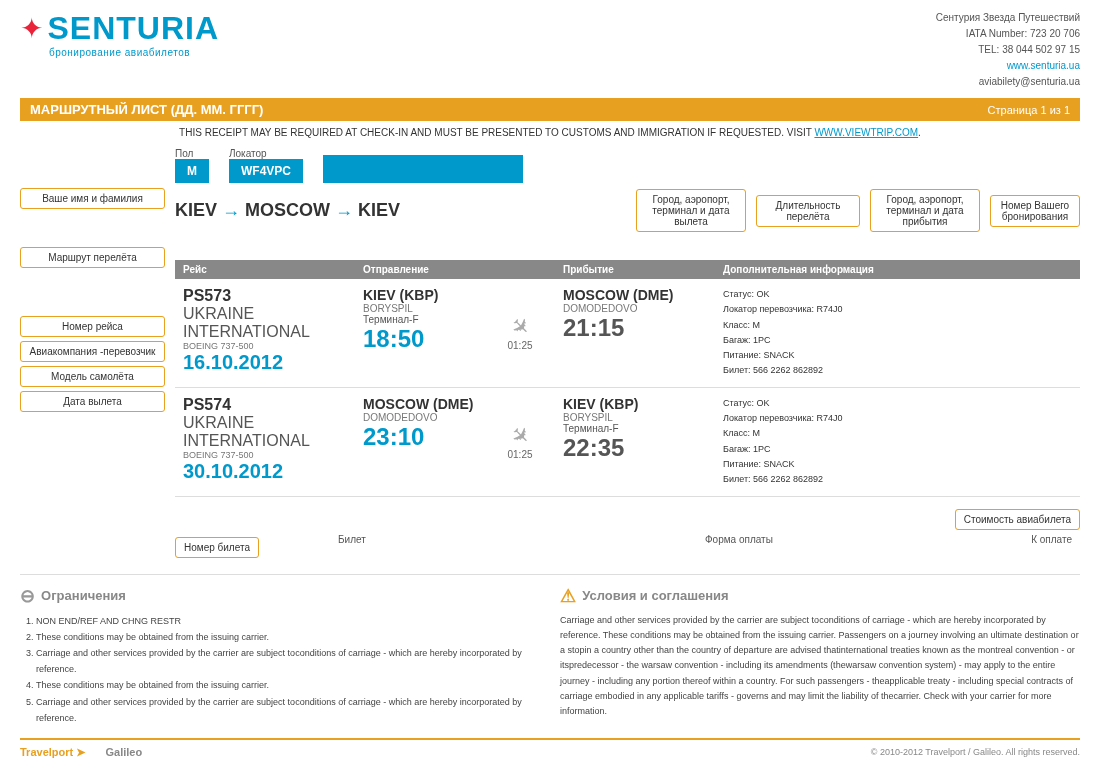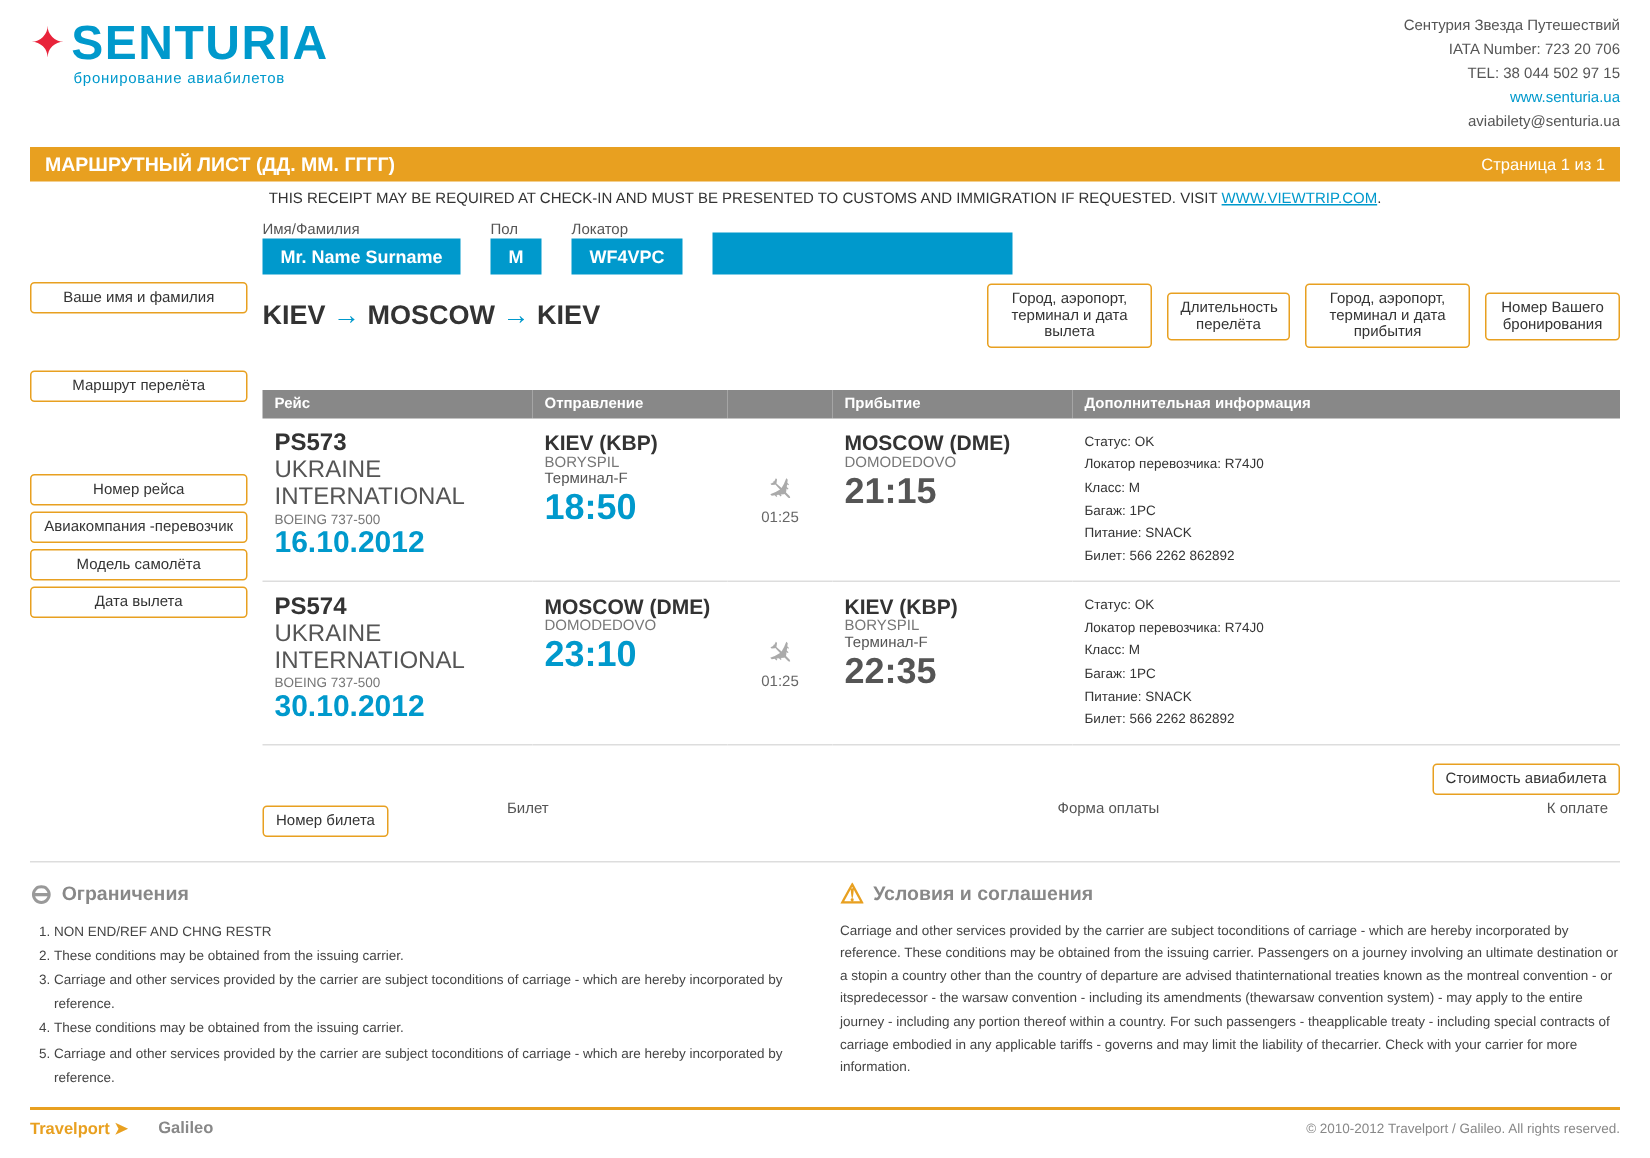--- a/index.html
+++ b/index.html
@@ -108,24 +108,20 @@
       <div class="label-box">Авиакомпания -перевозчик</div>
       <div class="label-box">Модель самолёта</div>
       <div class="label-box">Дата вылета</div>
     </div>
 
     <div style="flex: 1;">
 
       <div style="display: flex; align-items: flex-end; margin-bottom: 6px; gap: 20px;">
         <div style="display: flex; gap: 20px; align-items: flex-end;">
           <div>
-            <div style="font-size:10px; color:#555;">Имя/Фамилия</div>
-            <div style="background:#0099cc; color:#fff; padding: 5px 12px; font-size:12px; font-weight:bold; display:inline-block; min-width:130px;">Mr. Name Surname</div>
-          </div>
-          <div>
             <div style="font-size:10px; color:#555;">Пол</div>
             <div style="background:#0099cc; color:#fff; padding: 5px 12px; font-size:12px; font-weight:bold; display:inline-block;">M</div>
           </div>
           <div>
             <div style="font-size:10px; color:#555;">Локатор</div>
             <div style="background:#0099cc; color:#fff; padding: 5px 12px; font-size:12px; font-weight:bold; display:inline-block;">WF4VPC</div>
           </div>
 
           <div style="background:#0099cc; height:28px; flex: 1; min-width: 200px;"></div>
         </div>
@@ -134,21 +130,21 @@
       <div style="display: flex; align-items: center; margin-bottom: 4px;">
         <div style="font-size:18px; font-weight:bold; flex: 1.2;">
           <span>KIEV</span>
           <span style="color:#0099cc;"> → </span>
           <span>MOSCOW</span>
           <span style="color:#0099cc;"> → </span>
           <span>KIEV</span>
         </div>
         <div style="display:flex; gap:4px; align-items:center;">
           <div class="col-header-box" style="width:110px;">Город, аэропорт,<br>терминал и дата вылета</div>
-          <div class="col-header-box" style="width:82px;">Длительность перелёта</div>
+          <div class="col-header-box" style="width:104px;">Длительность перелёта</div>
           <div class="col-header-box" style="width:110px;">Город, аэропорт,<br>терминал и дата прибытия</div>
           <div class="col-header-box" style="width:90px;">Номер Вашего<br>бронирования</div>
         </div>
       </div>
 
       <table class="flights-table">
         <thead>
           <tr>
             <td style="width:180px;">Рейс</td>
             <td style="width:130px;">Отправление</td>

